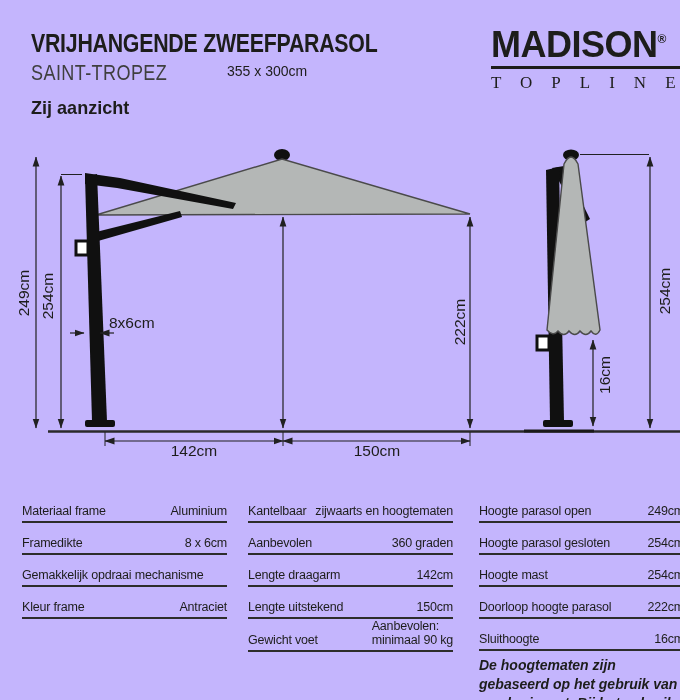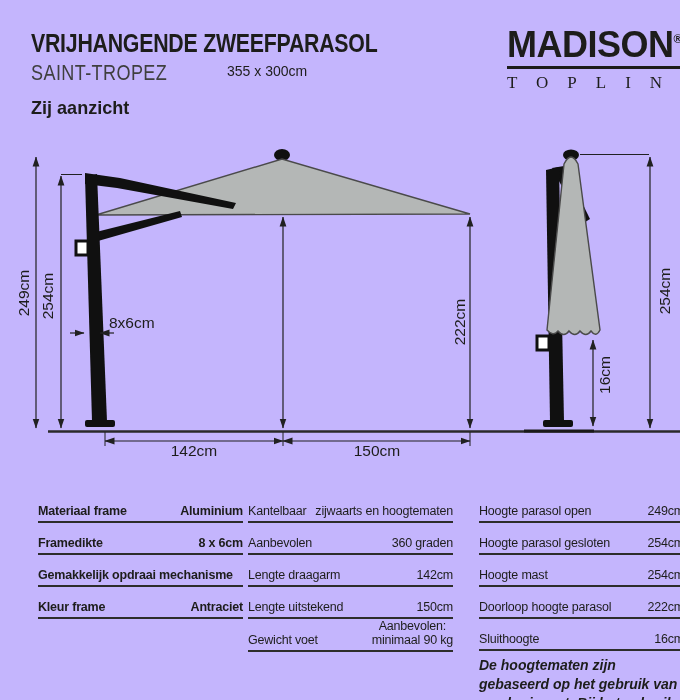--- a/index.html
+++ b/index.html
@@ -6,43 +6,43 @@
   .sheet{position:relative;width:680px;height:700px;background:#c4b5fd;overflow:hidden;
          font-family:"Liberation Sans",sans-serif;color:#1d1d1b;}
   
   .title{position:absolute;left:31px;top:28px;font-size:26px;font-weight:bold;
          letter-spacing:-0.3px;transform:scaleX(0.82);transform-origin:left top;white-space:nowrap;}
   .model{position:absolute;left:31px;top:60px;font-size:22px;color:#3f3f3f;
          letter-spacing:0.5px;transform:scaleX(0.82);transform-origin:left top;white-space:nowrap;}
   .size{position:absolute;left:227px;top:63px;font-size:14px;white-space:nowrap;}
   .view-label{position:absolute;left:31px;top:97px;font-size:19px;font-weight:bold;
          transform:scaleX(0.95);transform-origin:left top;white-space:nowrap;}
-  .logo{position:absolute;left:507px;top:27px;width:192px;}
+  .logo{position:absolute;left:491px;top:27px;width:192px;}
   .logo-name{font-size:36px;font-weight:bold;letter-spacing:-0.5px;line-height:1;white-space:nowrap;}
   .logo-reg{font-size:12px;vertical-align:14px;letter-spacing:0;}
   .logo-rule{height:2.5px;background:#1d1d1b;margin:3px 0 4px 0;}
   .logo-sub{font-family:"Liberation Serif",serif;font-size:17px;letter-spacing:19px;
             margin-right:-19px;white-space:nowrap;}
   
   .diagram{position:absolute;left:0;top:0;width:700px;height:700px;}
   .diagram text{font-family:"Liberation Sans",sans-serif;font-size:15.5px;fill:#1d1d1b;}
   .dim{stroke:#212121;stroke-width:1.2;fill:none;}
   .thin{stroke:#212121;stroke-width:1;fill:none;}
   .frame{fill:#101010;stroke:none;}
   
   .spec-col{position:absolute;top:502px;font-size:12.5px;letter-spacing:-0.2px;}
-  .col1{left:38px;width:205px;font-weight:bold;}
+  .col1{left:22px;width:205px;}
   .col2{left:248px;width:205px;}
   .col3{left:479px;width:205px;}
   .spec-row{display:flex;justify-content:space-between;align-items:flex-end;
             min-height:32px;border-bottom:2px solid #2d2d2b;padding-bottom:3px;
             box-sizing:border-box;}
   .spec-row:first-child{min-height:21px;}
   .spec-label{text-align:left;}
-  .spec-value{text-align:center;white-space:pre-line;}
+  .spec-value{text-align:left;white-space:pre-line;}
   .footnote{margin-top:5px;font-size:14px;font-style:italic;font-weight:bold;
             line-height:1.35;letter-spacing:0;}
 </style>
 </head>
 <body>
 
 <div class="sheet">
 
   <div class="title">VRIJHANGENDE ZWEEFPARASOL</div>
   <div class="model">SAINT-TROPEZ</div>

